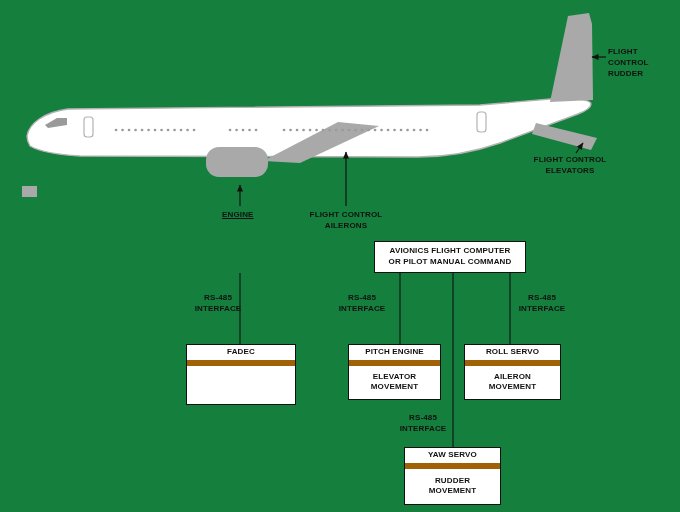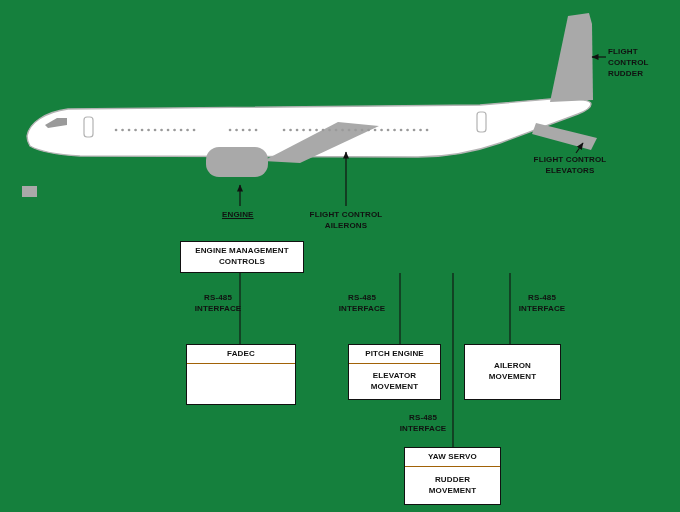--- a/index.html
+++ b/index.html
@@ -4,21 +4,21 @@
 <style>
   * { margin:0; padding:0; box-sizing:border-box; }
   html,body { background:#ffffff; font-family:"Liberation Sans", sans-serif; }
   .canvas { position:relative; width:680px; height:512px; background:#15803d; overflow:hidden; }
   svg.layer { position:absolute; left:0; top:0; width:680px; height:512px; pointer-events:none; }
   .lbl { position:absolute; font-size:8px; font-weight:bold; color:#111; white-space:pre-line; line-height:1.35; letter-spacing:.15px; }
   .center { text-align:center; }
   .box { position:absolute; border:1px solid #111; background:#fff; display:flex; flex-direction:column; }
   .cell { flex:1; display:flex; align-items:center; justify-content:center; text-align:center;
           font-size:8px; font-weight:bold; color:#111; white-space:pre-line; line-height:1.35; padding:2px; letter-spacing:.15px;}
-  .cell.title { flex:0 0 19px; border-bottom:1px solid #a16207; }
+  .cell.title { flex:0 0 19px; border-bottom:6px solid #a16207; }
   .swatch { position:absolute; left:22px; top:186px; width:15px; height:11px; background:#a9a9a9; }
   .watermark { position:absolute; left:498px; top:483px; font-size:17px; color:#a5d79f; letter-spacing:.5px; }
 </style>
 </head>
 <body>
 
 <div class="canvas">
 
   <svg class="layer" viewBox="0 0 680 512">
     <defs>
@@ -56,43 +56,44 @@
 CONTROL
 RUDDER</div>
   <div class="lbl center" style="left:532px; top:155px; width:76px;">FLIGHT CONTROL
 ELEVATORS</div>
   <div class="lbl" style="left:222px; top:210px;text-decoration:underline;">ENGINE</div>
   <div class="lbl center" style="left:303px; top:210px; width:86px;">FLIGHT CONTROL
 AILERONS</div>
 
   <div class="swatch"></div>
 
-  <div class="box" style="left:180px; top:241px; width:124px; height:32px;">
-    <div class="cell">ENGINE MANAGEMENT
-CONTROLS</div>
+  <div class="box" style="left:374px; top:241px; width:152px; height:32px;">
+    <div class="cell">AVIONICS FLIGHT COMPUTER
+OR PILOT MANUAL COMMAND</div>
   </div>
 
   <div class="lbl center" style="left:188px; top:293px; width:60px;">RS-485
 INTERFACE</div>
   <div class="lbl center" style="left:332px; top:293px; width:60px;">RS-485
 INTERFACE</div>
   <div class="lbl center" style="left:512px; top:293px; width:60px;">RS-485
 INTERFACE</div>
   <div class="lbl center" style="left:393px; top:413px; width:60px;">RS-485
 INTERFACE</div>
 
   <div class="box" style="left:186px; top:344px; width:110px; height:61px;">
     <div class="cell title">FADEC</div>
   </div>
   <div class="box" style="left:348px; top:344px; width:93px; height:56px;">
     <div class="cell title">PITCH ENGINE</div>
     <div class="cell">ELEVATOR
 MOVEMENT</div>
   </div>
   <div class="box" style="left:464px; top:344px; width:97px; height:56px;">
+    <div class="cell title">ROLL SERVO</div>
     <div class="cell">AILERON
 MOVEMENT</div>
   </div>
 
   <div class="box" style="left:404px; top:447px; width:97px; height:58px;">
     <div class="cell title">YAW SERVO</div>
     <div class="cell">RUDDER
 MOVEMENT</div>
   </div>
 

